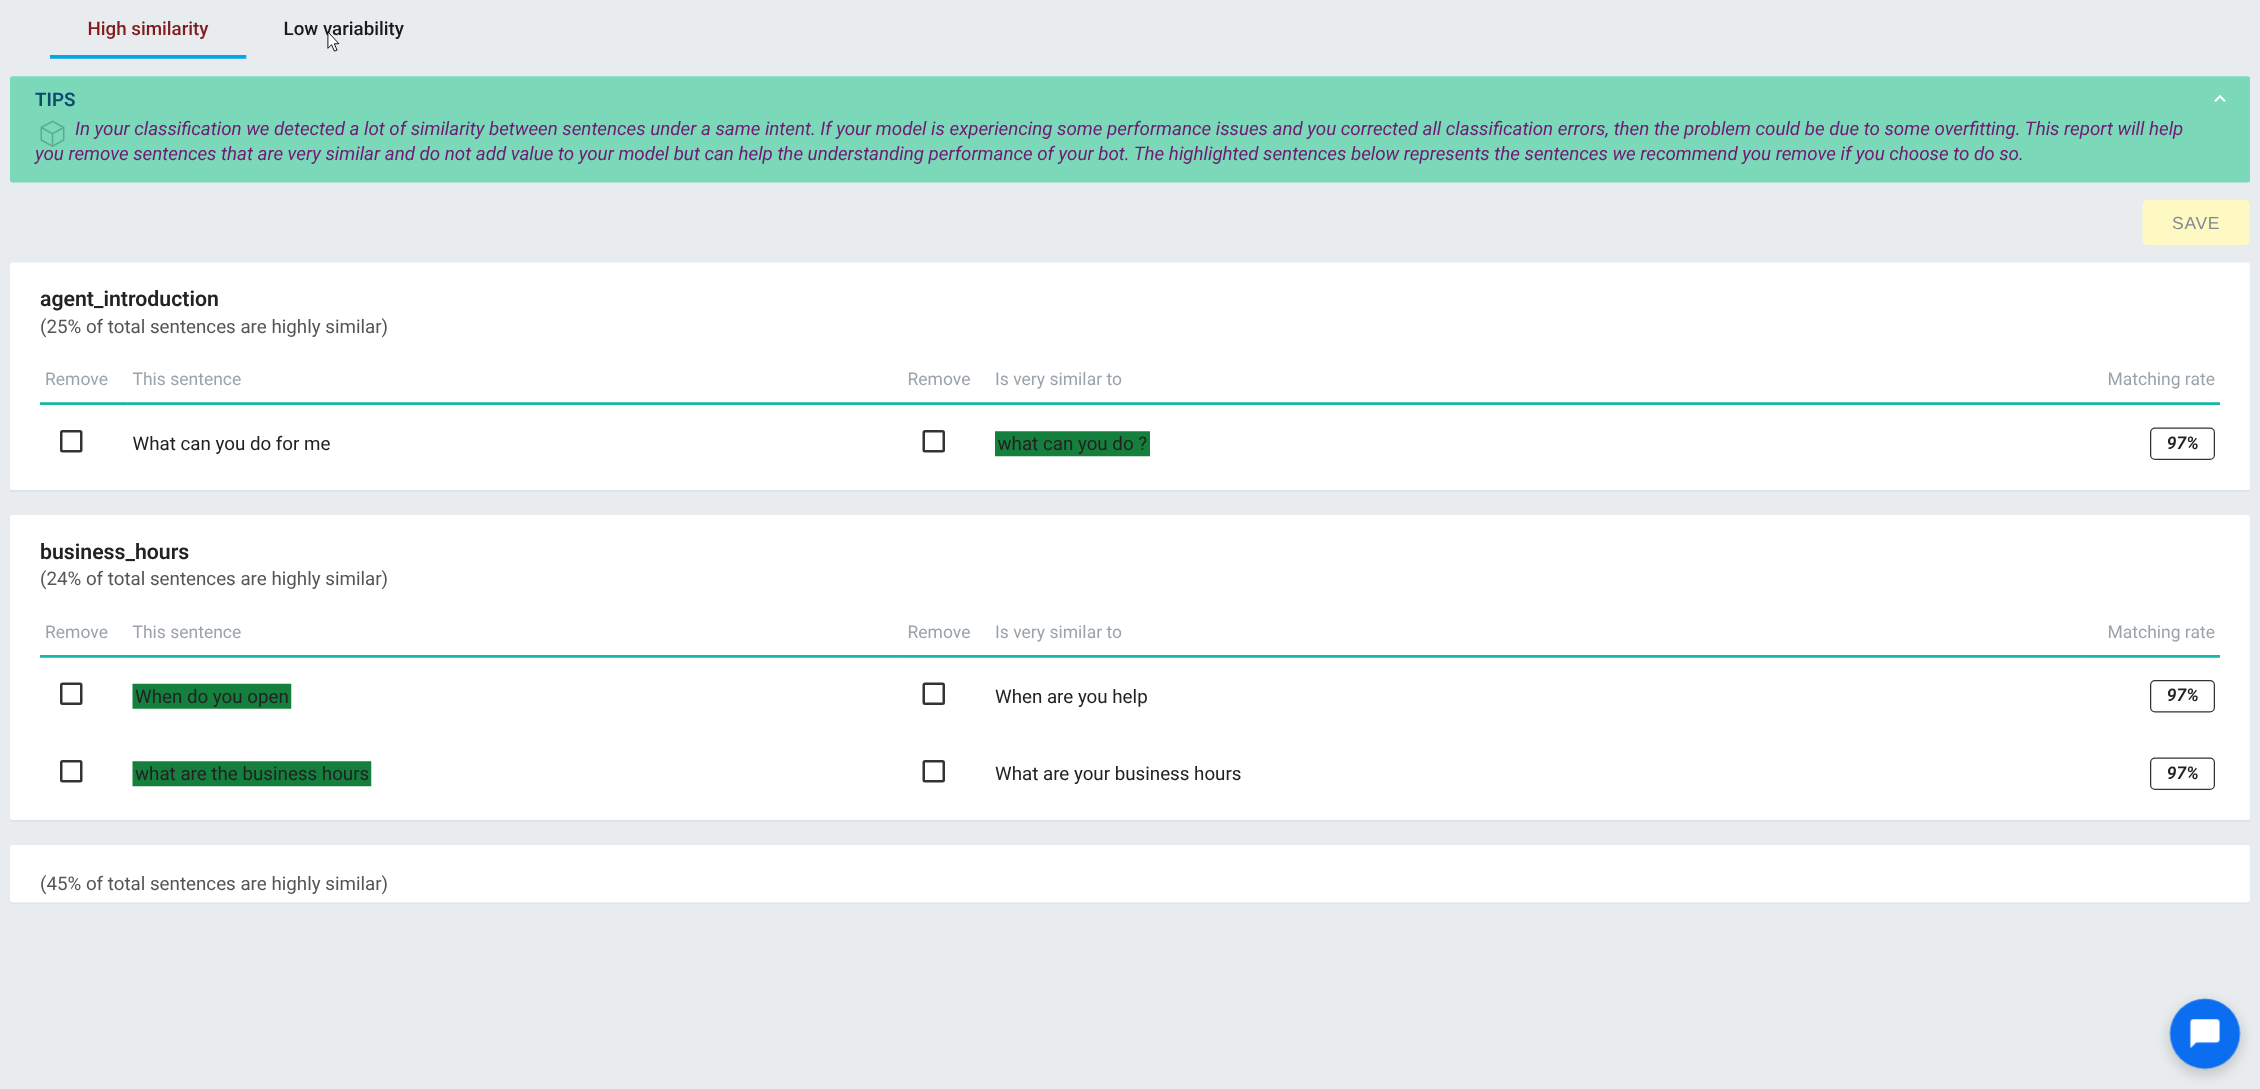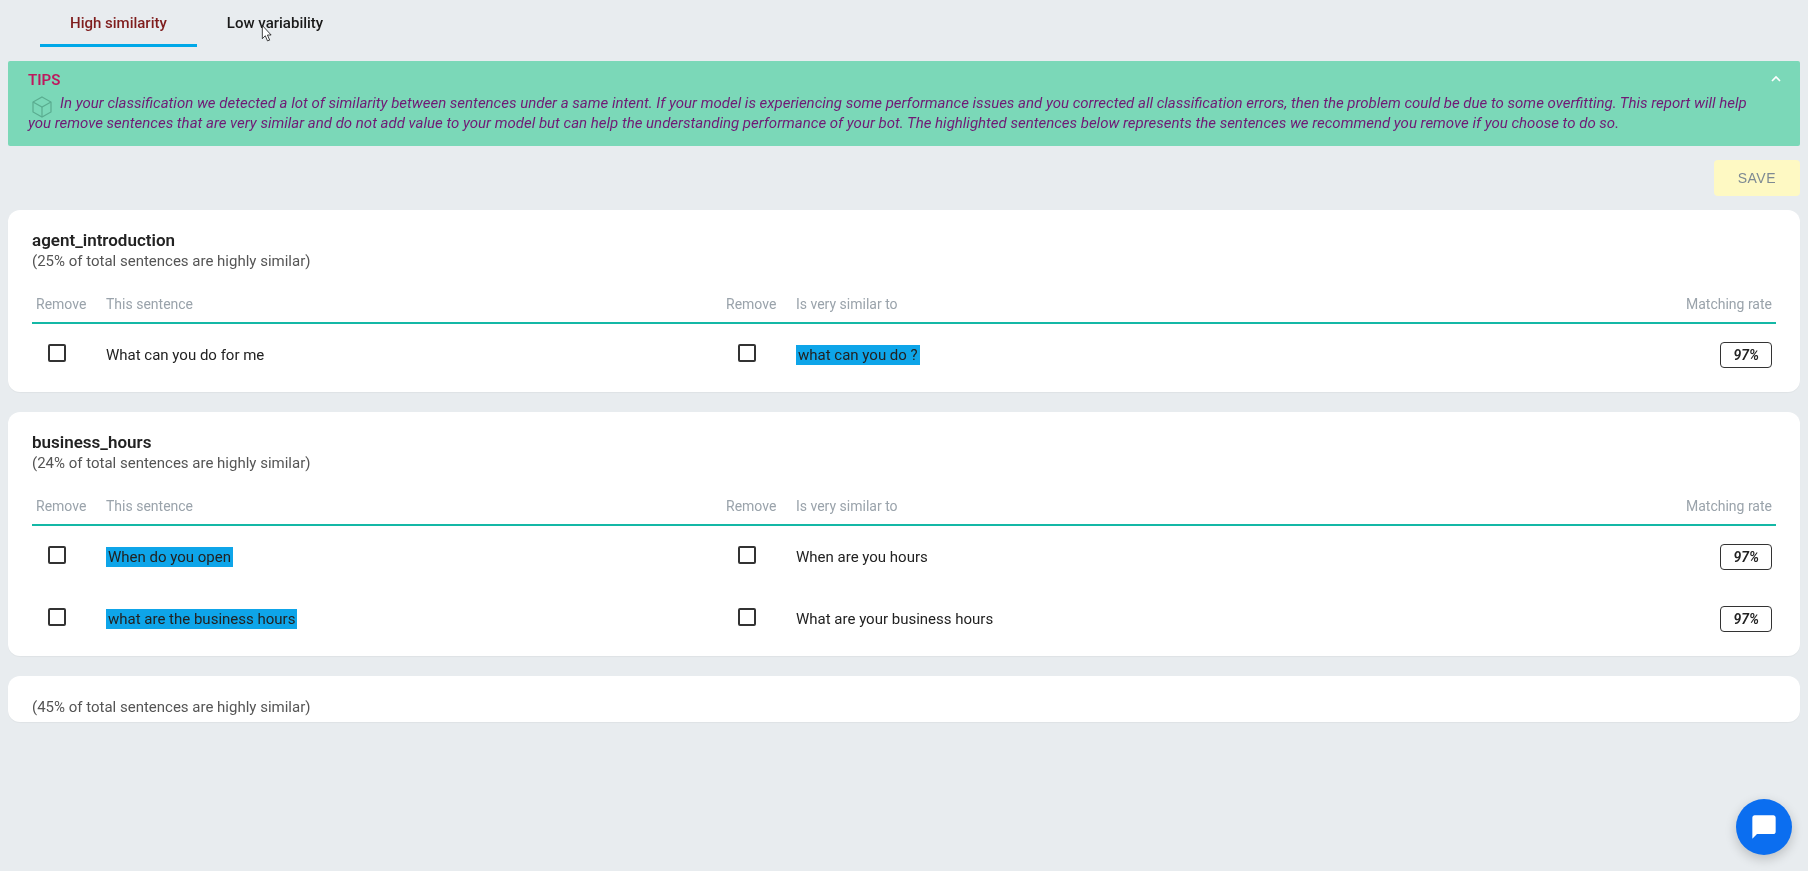--- a/index.html
+++ b/index.html
@@ -35,21 +35,21 @@
 
   
   .tips-banner {
     margin: 14px 8px 0 8px;
     background: #7bd8b8;
     border-radius: 2px;
     padding: 10px 40px 12px 20px;
     position: relative;
   }
   .tips-title {
-    color: #be185d;
+    color: #0c4a6e;
     font-weight: 600;
     font-size: 15px;
     margin-bottom: 4px;
   }
   .tips-body {
     font-style: italic;
     color: #701a75;
     font-size: 15px;
     line-height: 1.35;
   }
@@ -86,21 +86,21 @@
     font-size: 14px;
     font-weight: 500;
     letter-spacing: 0.5px;
     cursor: not-allowed;
   }
 
   
   .card {
     background: #fff;
     margin: 0 8px 20px 8px;
-    border-radius: 12px;
+    border-radius: 2px;
     padding: 20px 24px 6px 24px;
     box-shadow: 0 1px 1px rgba(0,0,0,0.04);
   }
   .card:last-child { margin-bottom: 0; }
   .intent-name {
     font-size: 17px;
     font-weight: 600;
     color: #222;
   }
   .intent-sub {
@@ -142,21 +142,21 @@
     height: 18px;
     border: 2px solid #333;
     border-radius: 2px;
     display: inline-block;
     cursor: pointer;
     background: #fff;
     margin-left: 12px;
   }
 
   .hl {
-    background: #0ea5e9;
+    background: #15803d;
     padding: 1px 2px;
   }
 
   .rate-badge {
     display: inline-block;
     border: 1px solid #333;
     border-radius: 4px;
     padding: 4px 12px;
     font-weight: 600;
     font-size: 14px;
@@ -255,21 +255,21 @@
             <th class="col-remove">Remove</th>
             <th class="col-similar">Is very similar to</th>
             <th class="col-rate">Matching rate</th>
           </tr>
         </thead>
         <tbody>
           <tr>
             <td class="col-remove"><span class="chk"></span></td>
             <td class="col-sentence"><span class="hl">When do you open</span></td>
             <td class="col-remove"><span class="chk"></span></td>
-            <td class="col-similar"><span>When are you hours</span></td>
+            <td class="col-similar"><span>When are you help</span></td>
             <td class="col-rate"><span class="rate-badge">97%</span></td>
           </tr>
           <tr>
             <td class="col-remove"><span class="chk"></span></td>
             <td class="col-sentence"><span class="hl">what are the business hours</span></td>
             <td class="col-remove"><span class="chk"></span></td>
             <td class="col-similar"><span>What are your business hours</span></td>
             <td class="col-rate"><span class="rate-badge">97%</span></td>
           </tr>
         </tbody>

